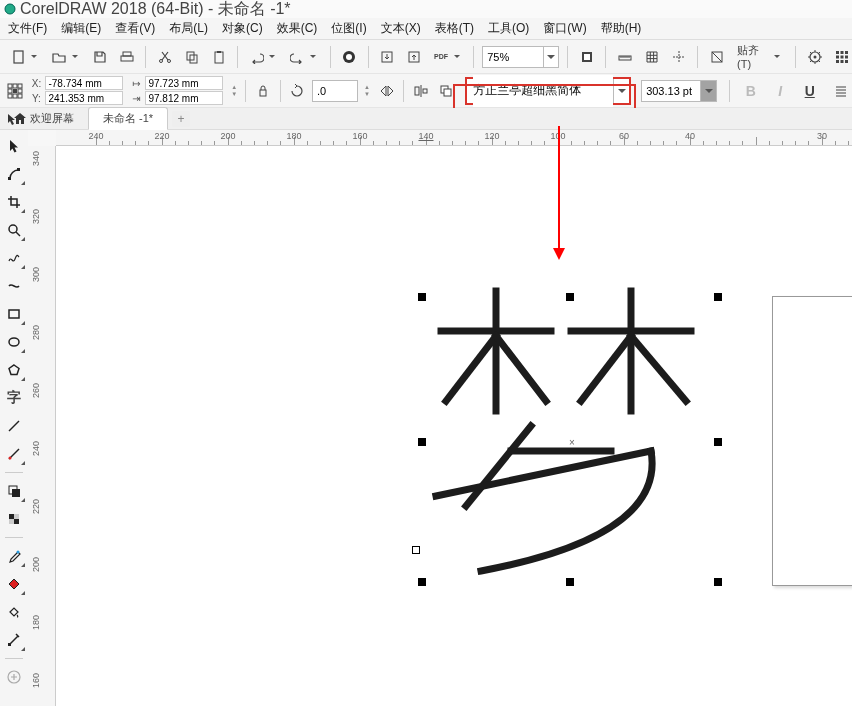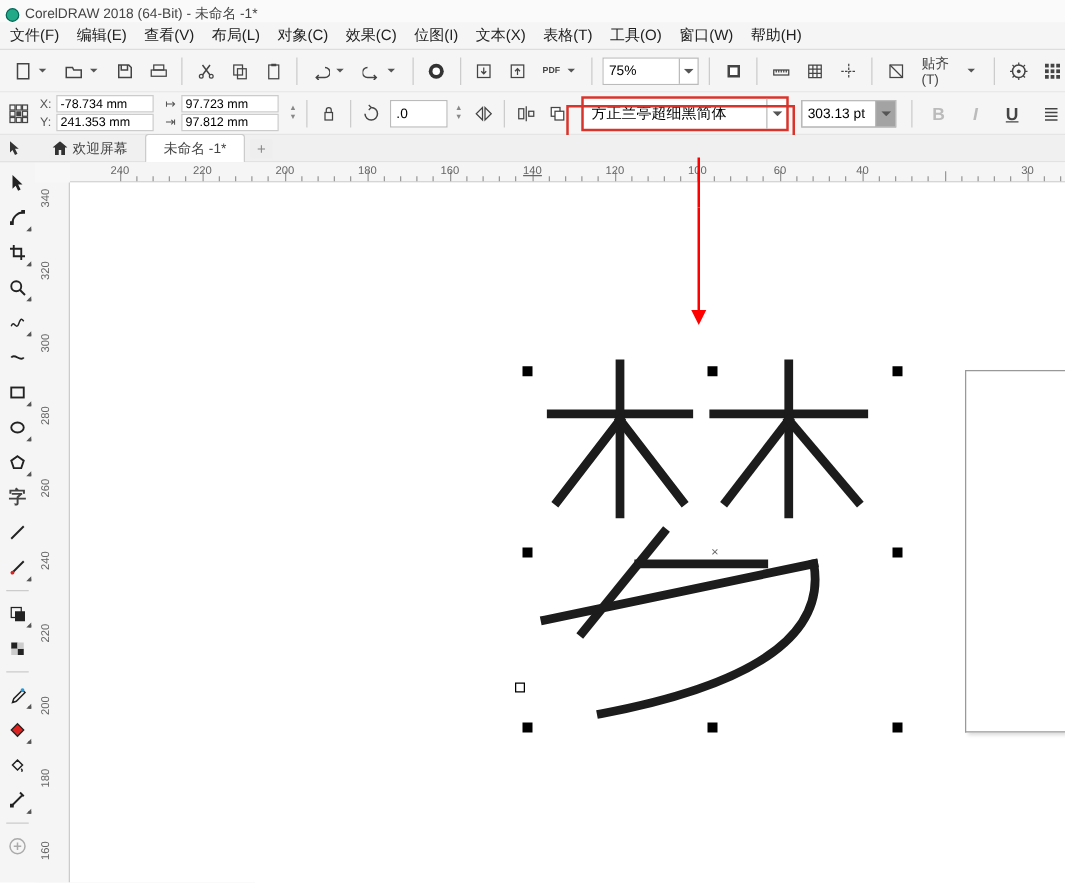--- a/index.html
+++ b/index.html
@@ -1,43 +1,43 @@
 <!DOCTYPE html>
 <html><head>
 <meta charset="utf-8">
 <style>
 * { margin: 0; padding: 0; box-sizing: border-box; font-family: "Microsoft YaHei", "SimSun", sans-serif; }
 body { width: 852px; height: 706px; background: #f5f5f5; overflow: hidden; position: relative; }
-.titlebar { height: 18px; background: #fafafa; display: flex; align-items: flex-end; padding-left: 4px; font-size: 11px; color: #444; }
+.titlebar { height: 18px; background: #fafafa; display: flex; align-items: center; padding-left: 4px; font-size: 16px; color: #444; }
 .titlebar svg { margin-right: 4px; }
 .menubar { height: 22px; background: #f5f5f5; display: flex; align-items: center; padding-left: 8px; font-size: 12px; color: #222; gap: 14px; border-bottom: 1px solid #ddd; }
 .toolbar1 { height: 34px; background: #f5f5f5; display: flex; align-items: center; padding-left: 8px; gap: 6px; border-bottom: 1px solid #e5e5e5; }
 .toolbar1 .icon-btn, .toolbar2 .icon-btn { width: 22px; height: 22px; display: flex; align-items: center; justify-content: center; color: #444; }
 .toolbar1 .sep, .toolbar2 .sep { width: 1px; height: 22px; background: #ccc; margin: 0 2px; }
 .drop { position: relative; }
 .drop::after { content: ""; position: absolute; right: -8px; top: 50%; border: 3px solid transparent; border-top-color: #555; transform: translateY(-2px); }
 .zoom-box { display: flex; border: 1px solid #bbb; background: #fff; height: 22px; }
 .zoom-box input { width: 60px; height: 20px; border: none; font-size: 11px; padding: 0 4px; outline: none; }
 .zoom-box .dd { width: 15px; display: flex; align-items: center; justify-content: center; border-left: 1px solid #bbb; height: 100%; }
 .toolbar2 { height: 34px; background: #f5f5f5; display: flex; align-items: center; padding-left: 4px; gap: 4px; border-bottom: 1px solid #e5e5e5; }
 .coord-group { display: flex; flex-direction: column; gap: 1px; margin-right: 2px; font-size: 10px; }
 .coord-row { display: flex; align-items: center; gap: 2px; }
 .coord-row .lbl { width: 14px; text-align: center; color: #555; }
 .coord-row input { width: 78px; height: 14px; border: 1px solid #ccc; font-size: 10px; padding: 0 2px; background: #fff; }
 .spinner-col { display: flex; flex-direction: column; width: 10px; }
 .spinner-col span { height: 7px; font-size: 6px; display: flex; align-items: center; justify-content: center; color: #888; }
 .angle-group { display: flex; align-items: center; border: 1px solid #bbb; background: #fff; height: 22px; }
 .angle-group input { width: 44px; border: none; height: 20px; font-size: 11px; padding: 0 4px; outline: none; }
 .font-box { display: flex; align-items: center; border: 2px solid #d9332b; background: #fff; height: 28px; margin-left: 4px; padding: 0 0 0 6px; }
-.font-box input { width: 140px; border: none; height: 22px; font-size: 12px; outline: none; }
+.font-box input { width: 140px; border: none; height: 32px; font-size: 12px; outline: none; }
 .font-box .dd, .size-box .dd { width: 16px; display: flex; align-items: center; justify-content: center; border-left: 1px solid #bbb; height: 100%; }
 .size-box { display: flex; align-items: center; border: 1px solid #bbb; background: #a3a3a3; height: 22px; margin-left: 6px; }
 .size-box input { width: 58px; border: none; height: 20px; font-size: 11px; padding: 0 4px; outline: none; }
 .fmt-btn { width: 22px; height: 22px; display: flex; align-items: center; justify-content: center; color: #bbb; font-size: 14px; font-weight: bold; margin-left: 4px; }
-.tabbar { height: 22px; background: #f0f0f0; display: flex; align-items: center; padding-left: 28px; border-bottom: 1px solid #ddd; position: relative; }
+.tabbar { height: 22px; background: #f0f0f0; display: flex; align-items: center; border-bottom: 1px solid #ddd; position: relative; }
 .tab { padding: 3px 14px; font-size: 11px; color: #444; display: flex; align-items: center; gap: 4px; }
 .tab.active { background: #fff; border: 1px solid #ccc; border-bottom: 1px solid #fff; border-radius: 3px 3px 0 0; }
 .tab-new { width: 18px; height: 16px; background: #eee; border-radius: 2px; display: flex; align-items: center; justify-content: center; font-size: 12px; color: #888; margin-left: 4px; }
 .sidetools { position: absolute; left: 0; top: 130px; width: 28px; background: #f5f5f5; display: flex; flex-direction: column; align-items: center; gap: 8px; padding-top: 6px; }
 .sidetools .tool { width: 20px; height: 20px; display: flex; align-items: center; justify-content: center; color: #444; position: relative; }
 .sidetools .tool.marked::after { content: ""; position: absolute; right: -1px; bottom: -1px; border: 2px solid transparent; border-bottom-color: #555; border-right-color: #555; }
 .workspace { position: absolute; left: 28px; top: 130px; right: 0; bottom: 0; background: #f7f7f7; }
 .ruler-h { position: absolute; top: 0; left: 28px; right: 0; height: 16px; background: #f5f5f5; border-bottom: 1px solid #ccc; }
 .ruler-h .tick-label { position: absolute; top: 1px; font-size: 9px; color: #666; transform: translateX(-50%); }
 .ruler-h .tick { position: absolute; bottom: 0; width: 1px; height: 4px; background: #999; }

